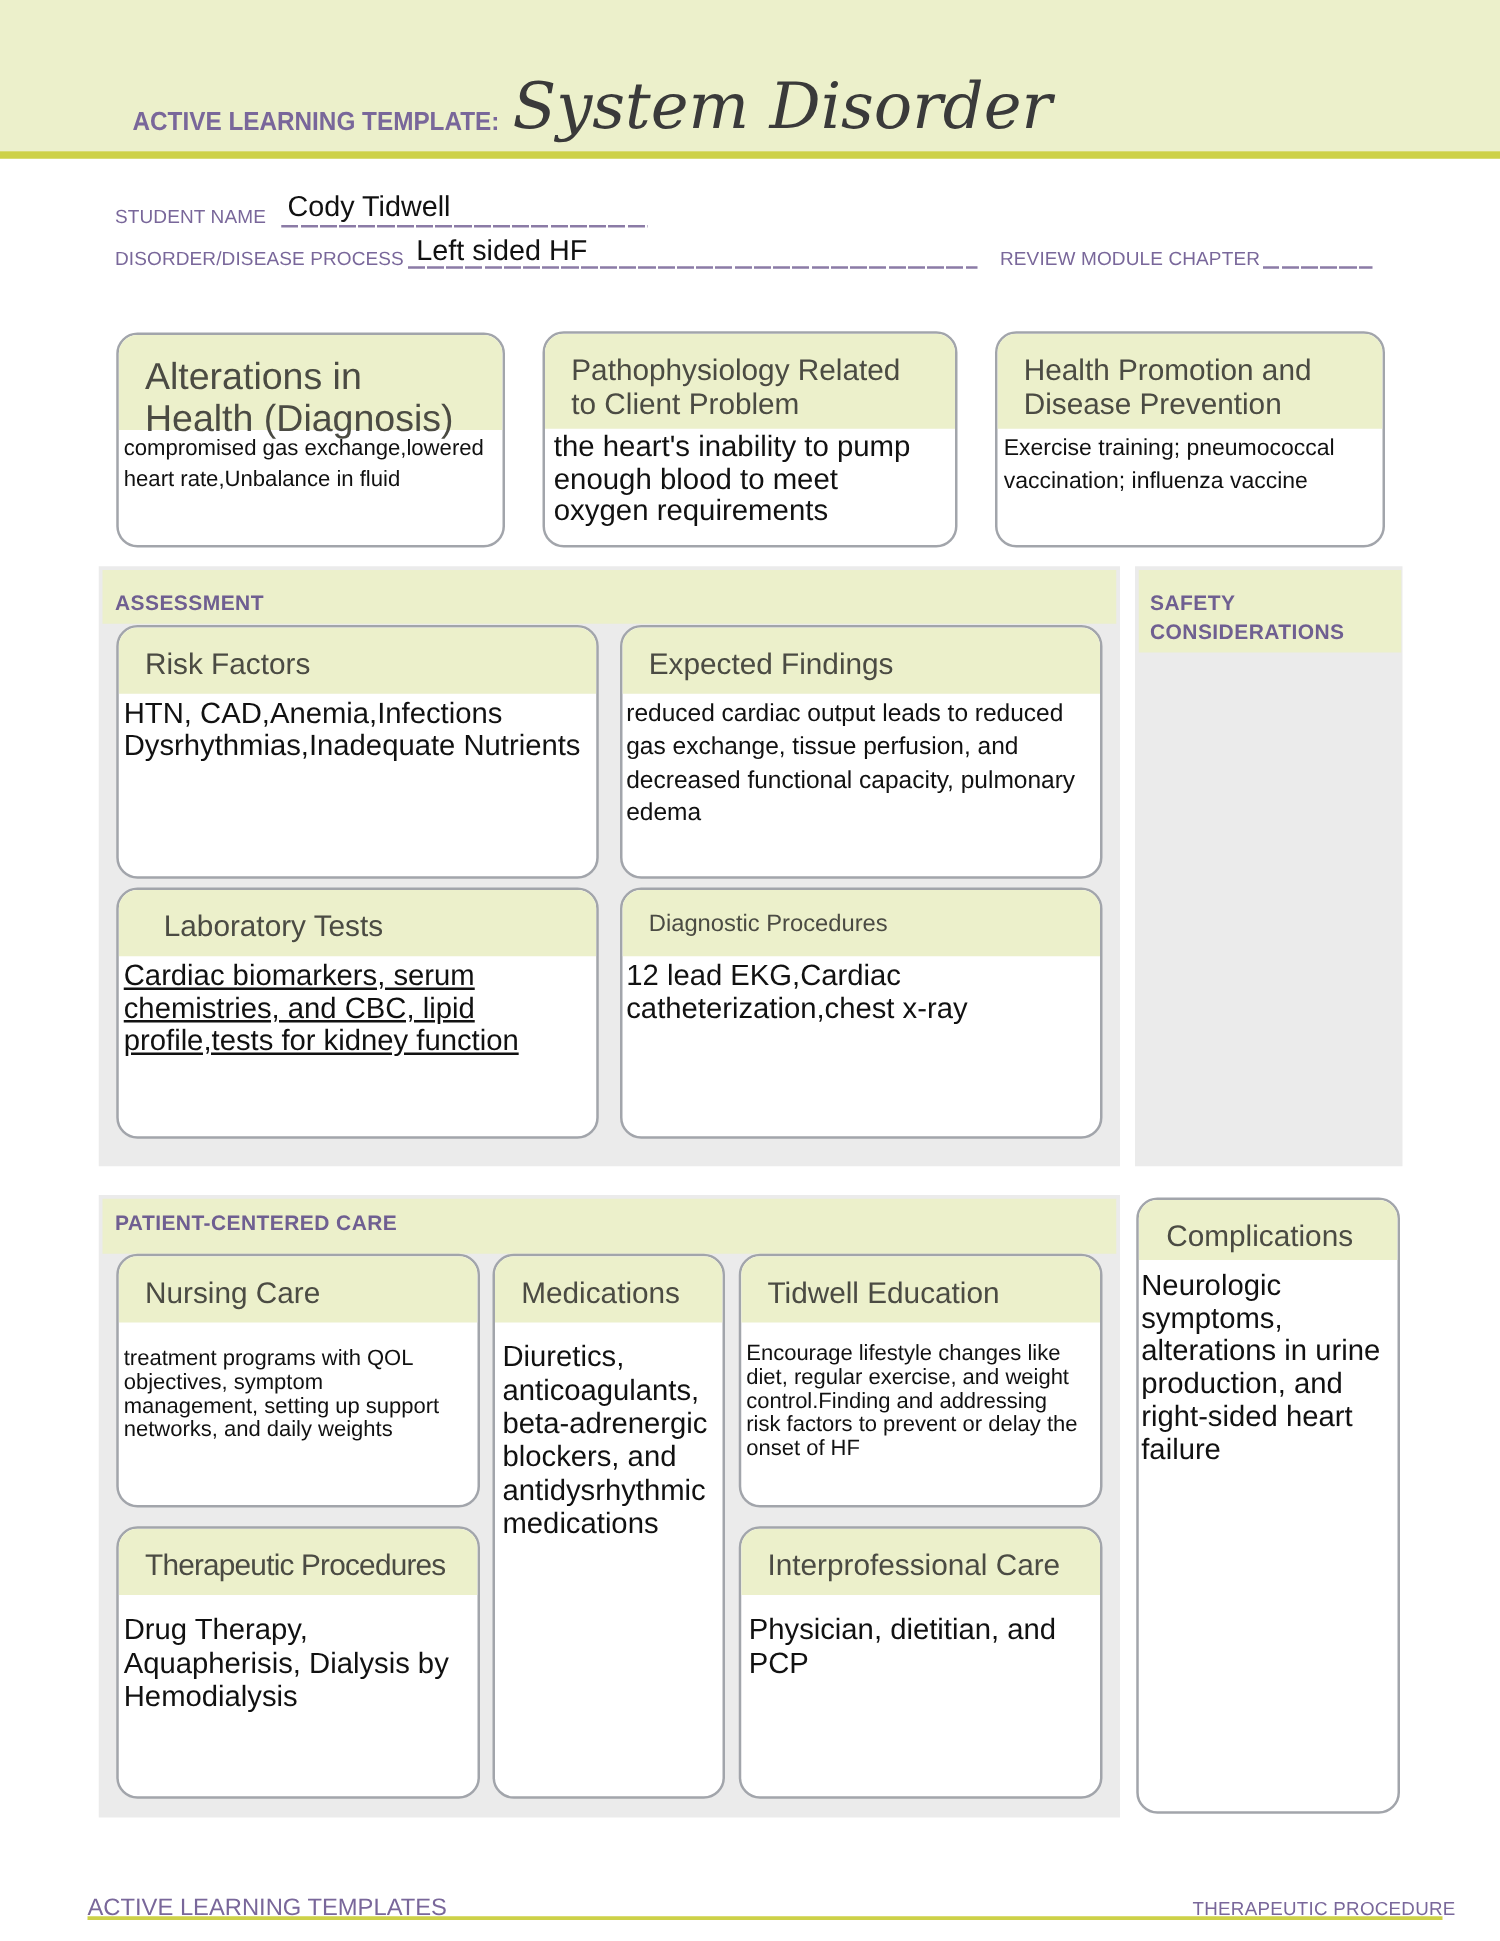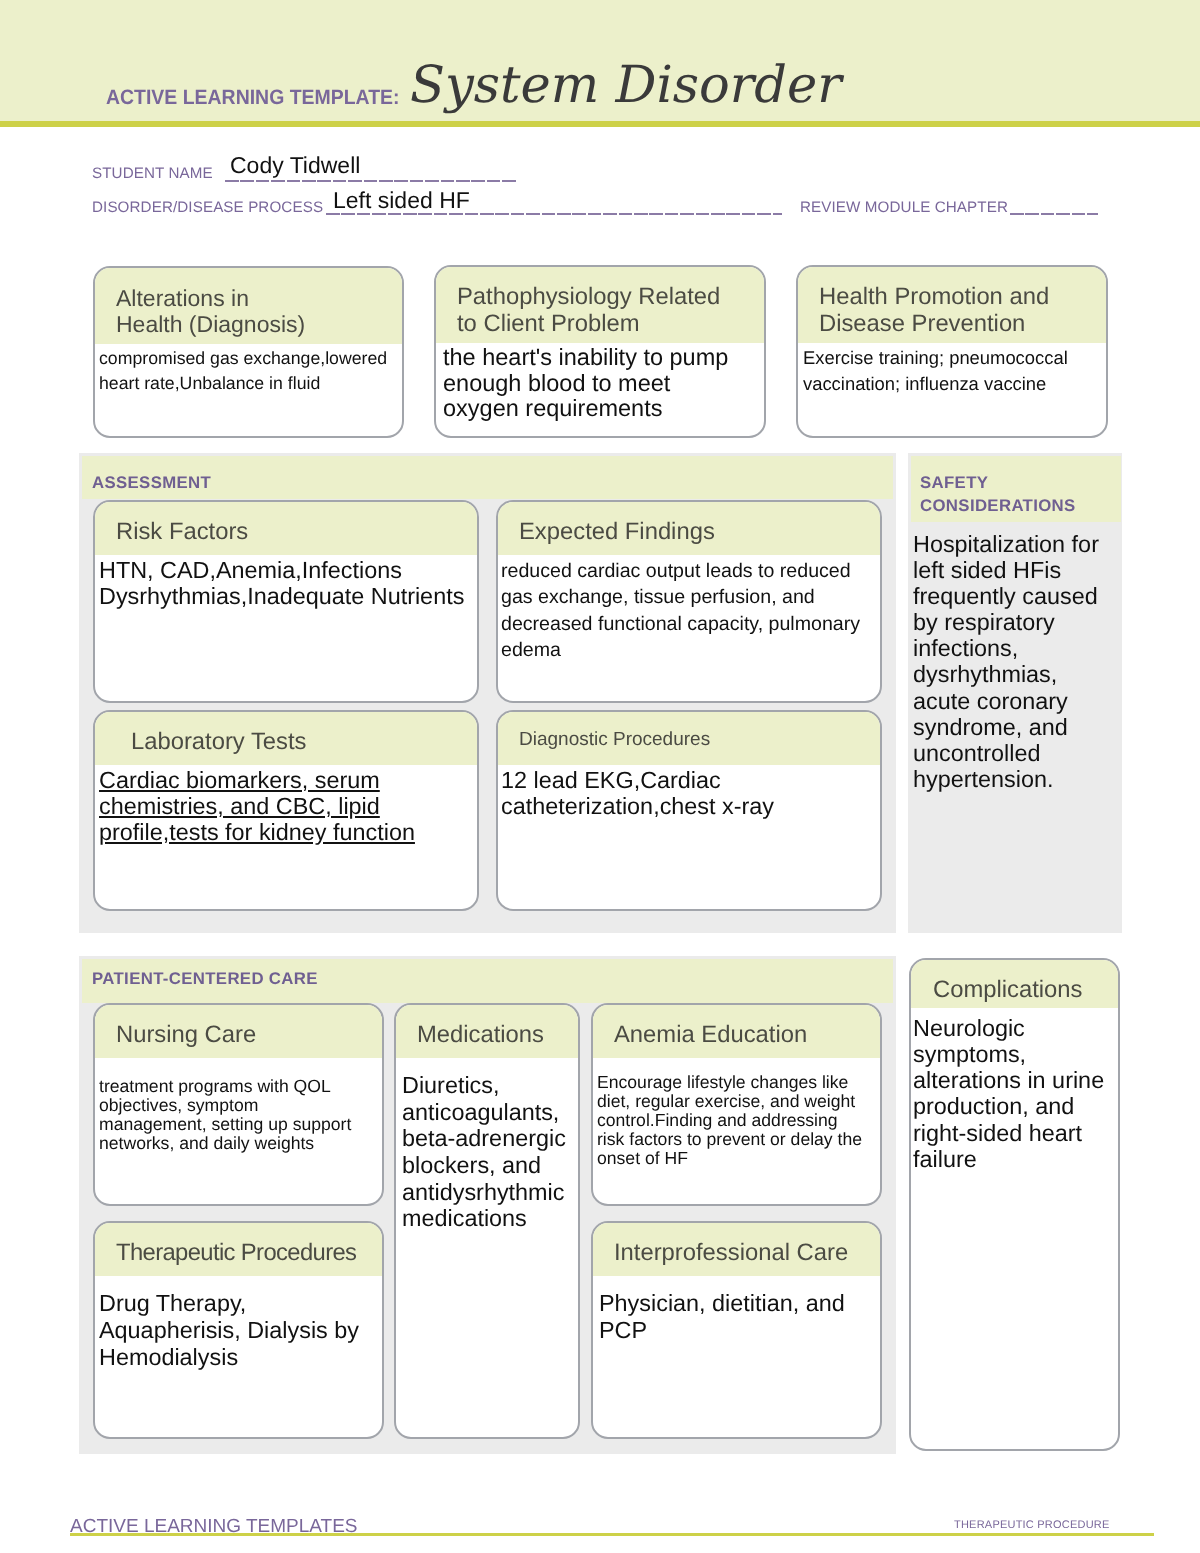--- a/index.html
+++ b/index.html
@@ -36,21 +36,21 @@
 
   
   .sec{position:absolute;background:#ebebeb;box-sizing:border-box;}
   .sec-hd{position:absolute;background:#ecf0cb;box-sizing:border-box;}
   .sec-lbl{position:absolute;color:#6f5f91;font-weight:700;font-size:16.8px;letter-spacing:0.35px;
      line-height:1.38;white-space:pre-line;}
 
   
   .ftr-rule{position:absolute;left:70px;top:1533px;width:1084px;height:3px;background:#cdd148;}
   .ftr-left{position:absolute;left:70px;top:1517px;font-size:19px;color:#79679a;letter-spacing:0.0px;line-height:1;}
-  .ftr-right{position:absolute;left:954px;top:1520px;font-size:11px;color:#79679a;letter-spacing:0.22px;line-height:1;font-variant:small-caps;}
+  .ftr-right{position:absolute;left:954px;top:1520px;font-size:15px;color:#79679a;letter-spacing:0.22px;line-height:1;font-variant:small-caps;}
   .ftr-pg{position:absolute;left:1123px;top:1517px;font-size:16px;color:#79679a;line-height:1;margin-top:48px;}
 </style>
 </head>
 <body>
 
 <div class="page">
 
   <div class="hdr-band"></div>
   <div class="hdr-rule"></div>
   <div class="hdr-kicker">ACTIVE LEARNING TEMPLATE:</div>
@@ -62,21 +62,21 @@
 
   <div class="lbl" style="left:92px;top:200px;">DISORDER/DISEASE PROCESS</div>
   <div class="dline" style="left:326px;top:213px;width:456px;"></div>
   <div class="filled" style="left:333px;top:189px;">Left sided HF</div>
 
   <div class="lbl" style="left:800px;top:200px;">REVIEW MODULE CHAPTER</div>
   <div class="dline" style="left:1010px;top:213px;width:88px;"></div>
 
   <div class="card" style="left:93px;top:266px;width:311px;height:172px;">
     <div class="ch" style="height:76px;padding:17px 0 0 21px;">
-      <div class="ct" style="font-size:23px;">Alterations in
+      <div class="ct" style="font-size:30px;">Alterations in
 Health (Diagnosis)</div>
     </div>
     <div class="cb" style="padding:2px 6px 0 4px;font-size:17.7px;line-height:1.43;">compromised gas exchange,lowered
 heart rate,Unbalance in fluid</div>
   </div>
 
   <div class="card" style="left:434px;top:265px;width:332px;height:173px;">
     <div class="ch" style="height:76px;padding:17px 0 0 21px;">
       <div class="ct" style="font-size:23.8px;">Pathophysiology Related
 to Client Problem</div>
@@ -131,30 +131,20 @@
       <div class="ct" style="font-size:19px;">Diagnostic Procedures</div>
     </div>
     <div class="cb" style="padding:3px 4px 0 3px;font-size:23.4px;line-height:1.11;">12 lead EKG,Cardiac
 catheterization,chest x-ray</div>
   </div>
 
   <div class="sec" style="left:908px;top:453px;width:214px;height:480px;"></div>
   <div class="sec-hd" style="left:911px;top:456px;width:210px;height:66px;"></div>
   <div class="sec-lbl" style="left:920px;top:471px;">SAFETY
 CONSIDERATIONS</div>
-  <div style="position:absolute;left:913px;top:531px;width:210px;font-size:23.4px;line-height:1.115;color:#111;white-space:pre-line;">Hospitalization for
-left sided HFis
-frequently caused
-by respiratory
-infections,
-dysrhythmias,
-acute coronary
-syndrome, and
-uncontrolled
-hypertension.</div>
 
   <div class="sec" style="left:79px;top:956px;width:817px;height:498px;"></div>
   <div class="sec-hd" style="left:82px;top:959px;width:811px;height:44px;"></div>
   <div class="sec-lbl" style="left:92px;top:967px;">PATIENT-CENTERED CARE</div>
 
   <div class="card" style="left:93px;top:1003px;width:291px;height:203px;">
     <div class="ch" style="height:53px;padding:17px 0 0 21px;">
       <div class="ct" style="font-size:23.8px;">Nursing Care</div>
     </div>
     <div class="cb" style="padding:19px 4px 0 4px;font-size:17.6px;line-height:1.083;">treatment programs with QOL
@@ -170,21 +160,21 @@
     <div class="cb" style="padding:14px 3px 0 6px;font-size:23.4px;line-height:1.138;">Diuretics,
 anticoagulants,
 beta-adrenergic
 blockers, and
 antidysrhythmic
 medications</div>
   </div>
 
   <div class="card" style="left:591px;top:1003px;width:291px;height:203px;">
     <div class="ch" style="height:53px;padding:17px 0 0 21px;">
-      <div class="ct" style="font-size:23.8px;">Anemia Education</div>
+      <div class="ct" style="font-size:23.8px;">Tidwell Education</div>
     </div>
     <div class="cb" style="padding:15px 3px 0 4px;font-size:17.6px;line-height:1.085;">Encourage lifestyle changes like
 diet, regular exercise, and weight
 control.Finding and addressing
 risk factors to prevent or delay the
 onset of HF</div>
   </div>
 
   <div class="card" style="left:93px;top:1221px;width:291px;height:218px;">
     <div class="ch" style="height:53px;padding:17px 0 0 21px;">

